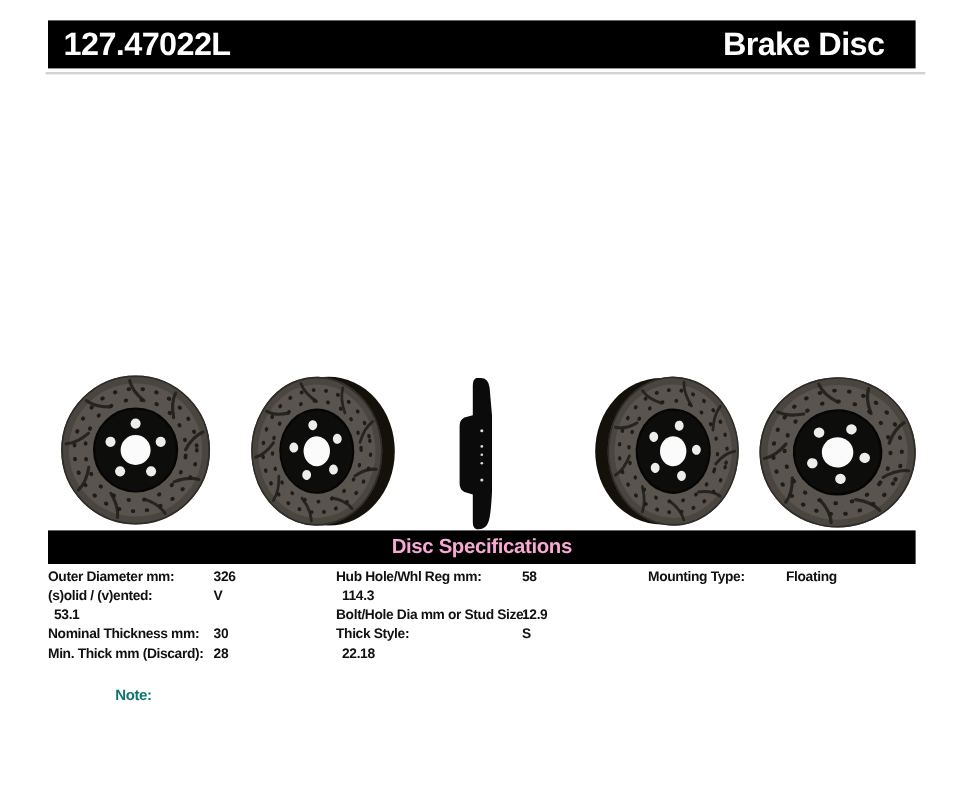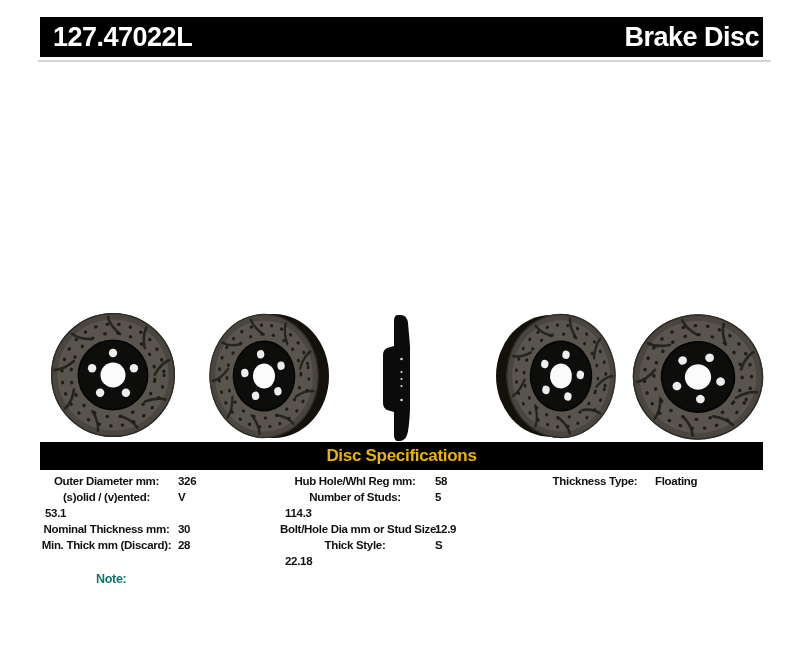--- a/index.html
+++ b/index.html
@@ -4,47 +4,47 @@
 <style>
   html,body{margin:0;padding:0;background:#ffffff;}
   #canvas{
     position:relative;width:800px;height:655px;background:#ffffff;overflow:hidden;
     font-family:"Liberation Sans", sans-serif;
   }
   
   .header-bar{
     position:absolute;left:40px;top:17px;width:723px;height:40px;background:#000000;
     display:flex;align-items:center;justify-content:space-between;
-    padding:0 4px 0 13px;box-sizing:border-box;
+    padding:0 26px 0 13px;box-sizing:border-box;
   }
   .header-bar .part-number,
   .header-bar .product-name{
     color:#ffffff;font-weight:bold;font-size:27px;letter-spacing:-0.5px;white-space:nowrap;
   }
   .header-divider{
     position:absolute;left:38px;top:60px;width:733px;height:2px;background:#d2d2d2;
   }
   
   .product-image-row{position:absolute;left:0;top:302px;width:800px;height:150px;}
   
   .spec-bar{
     position:absolute;left:40px;top:442px;width:723px;height:28px;background:#000000;
     display:flex;align-items:center;justify-content:center;
   }
   .spec-bar .spec-bar-title{
-    color:#eab308;font-weight:bold;font-size:17px;letter-spacing:-0.3px;
+    color:#f9a8d4;font-weight:bold;font-size:17px;letter-spacing:-0.3px;
   }
   
   .spec-col{position:absolute;top:473px;}
   .spec-col-left{left:40px;}
   .spec-col-middle{left:280px;}
   .spec-col-right{left:540px;}
   .spec-row{display:flex;height:16px;line-height:16px;}
   .spec-label{
-    display:inline-block;text-align:center;font-weight:bold;font-size:11.5px;
+    display:inline-block;text-align:left;font-weight:bold;font-size:11.5px;
     letter-spacing:-0.3px;color:#111;white-space:nowrap;
   }
   .spec-col-left .spec-label{width:133px;}
   .spec-col-middle .spec-label{width:150px;}
   .spec-col-right .spec-label{width:110px;}
   .spec-value{
     font-weight:bold;font-size:11.5px;letter-spacing:-0.3px;color:#111;
     margin-left:5px;white-space:nowrap;
   }
   .note-label{
@@ -155,41 +155,37 @@
       <span class="spec-value">28</span>
     </div>
   </div>
 
   <div class="spec-col spec-col-middle">
     <div class="spec-row">
       <span class="spec-label">Hub Hole/Whl Reg mm:</span>
       <span class="spec-value">58</span>
     </div>
     <div class="spec-row">
-      <span class="spec-label">Number of Studs:</span>
-      <span class="spec-value">5</span>
-    </div>
-    <div class="spec-row">
       <span class="spec-value">114.3</span>
     </div>
     <div class="spec-row">
       <span class="spec-label">Bolt/Hole Dia mm or Stud Size:</span>
       <span class="spec-value">12.9</span>
     </div>
     <div class="spec-row">
       <span class="spec-label">Thick Style:</span>
       <span class="spec-value">S</span>
     </div>
     <div class="spec-row">
       <span class="spec-value">22.18</span>
     </div>
   </div>
 
   <div class="spec-col spec-col-right">
     <div class="spec-row">
-      <span class="spec-label">Thickness Type:</span>
+      <span class="spec-label">Mounting Type:</span>
       <span class="spec-value">Floating</span>
     </div>
   </div>
 
   <div class="note-label">Note:</div>
 
 </div>
 
 </body></html>

